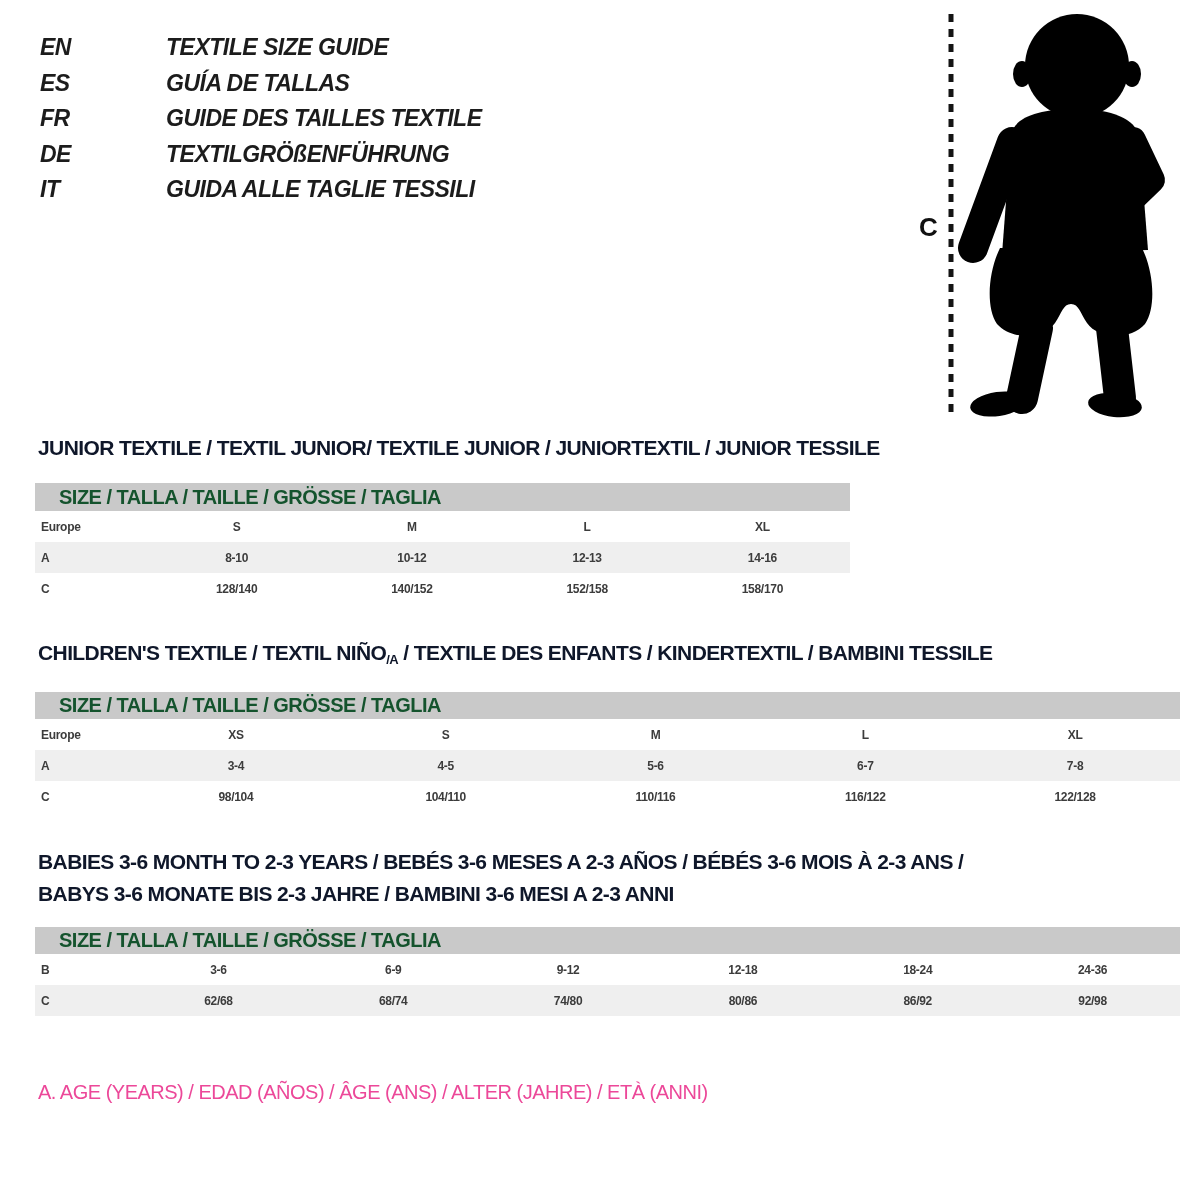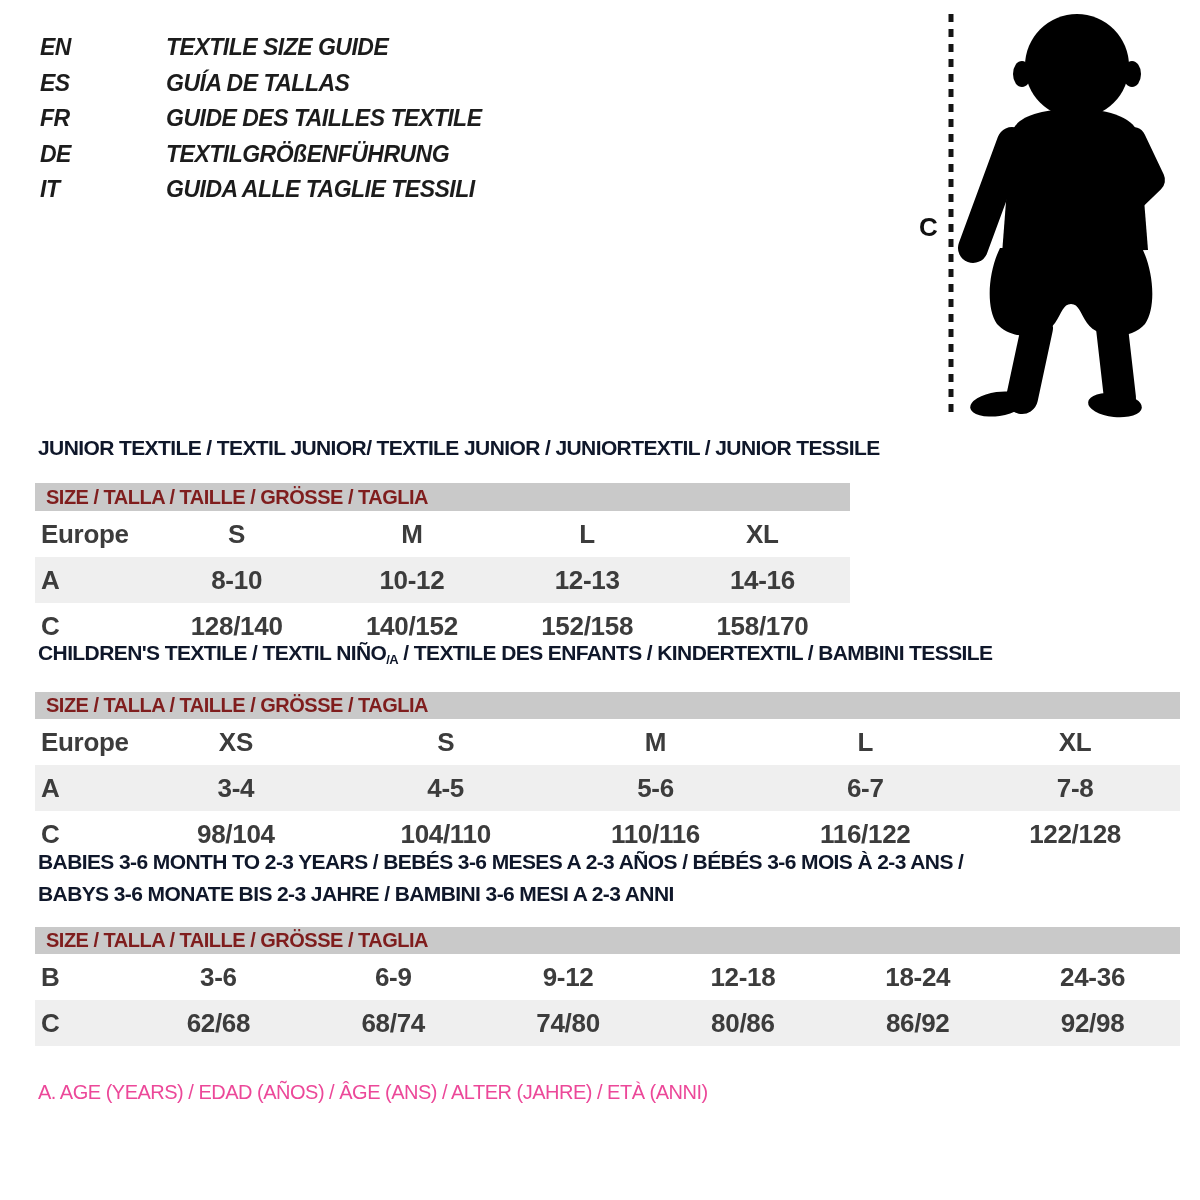--- a/index.html
+++ b/index.html
@@ -19,23 +19,23 @@
   
   .figure{left:905px;top:8px;width:265px;height:420px;}
   .c-label{position:absolute;left:14px;top:204px;font-size:26px;font-weight:bold;color:#111;}
 
   
   .tbl-title{position:absolute;font-size:21px;font-weight:bold;letter-spacing:-0.6px;color:#0f172a;white-space:nowrap;}
   .tbl-title .subs{font-size:13px;position:relative;top:4px;font-weight:bold;}
 
   
   .size-table{position:absolute;}
-  .thead{height:28px;background:#c9c9c9;display:flex;align-items:center;padding-left:11px;
-         font-size:20px;font-weight:bold;letter-spacing:-0.5px;color:#7f1d1d;}
-  .trow{display:flex;height:46px;align-items:center;font-size:26px;font-weight:bold;
+  .thead{height:28px;background:#c9c9c9;display:flex;align-items:center;padding-left:24px;
+         font-size:20px;font-weight:bold;letter-spacing:-0.5px;color:#14532d;}
+  .trow{display:flex;height:31px;align-items:center;font-size:12px;font-weight:bold;
         letter-spacing:-0.3px;color:#3c3c3c;}
   .trow.shaded{background:#efefef;}
   .cell{flex:1;text-align:center;white-space:nowrap;}
   .cell.rlabel{flex:0 0 90px;text-align:left;padding-left:6px;}
   .t1 .cell.rlabel{flex:0 0 108px;}
 
   
   .legend{left:38px;top:1077px;}
   .legend-line{height:30.5px;display:flex;align-items:center;font-size:20px;font-weight:normal;
                letter-spacing:-0.5px;color:#ec4899;white-space:nowrap;}

